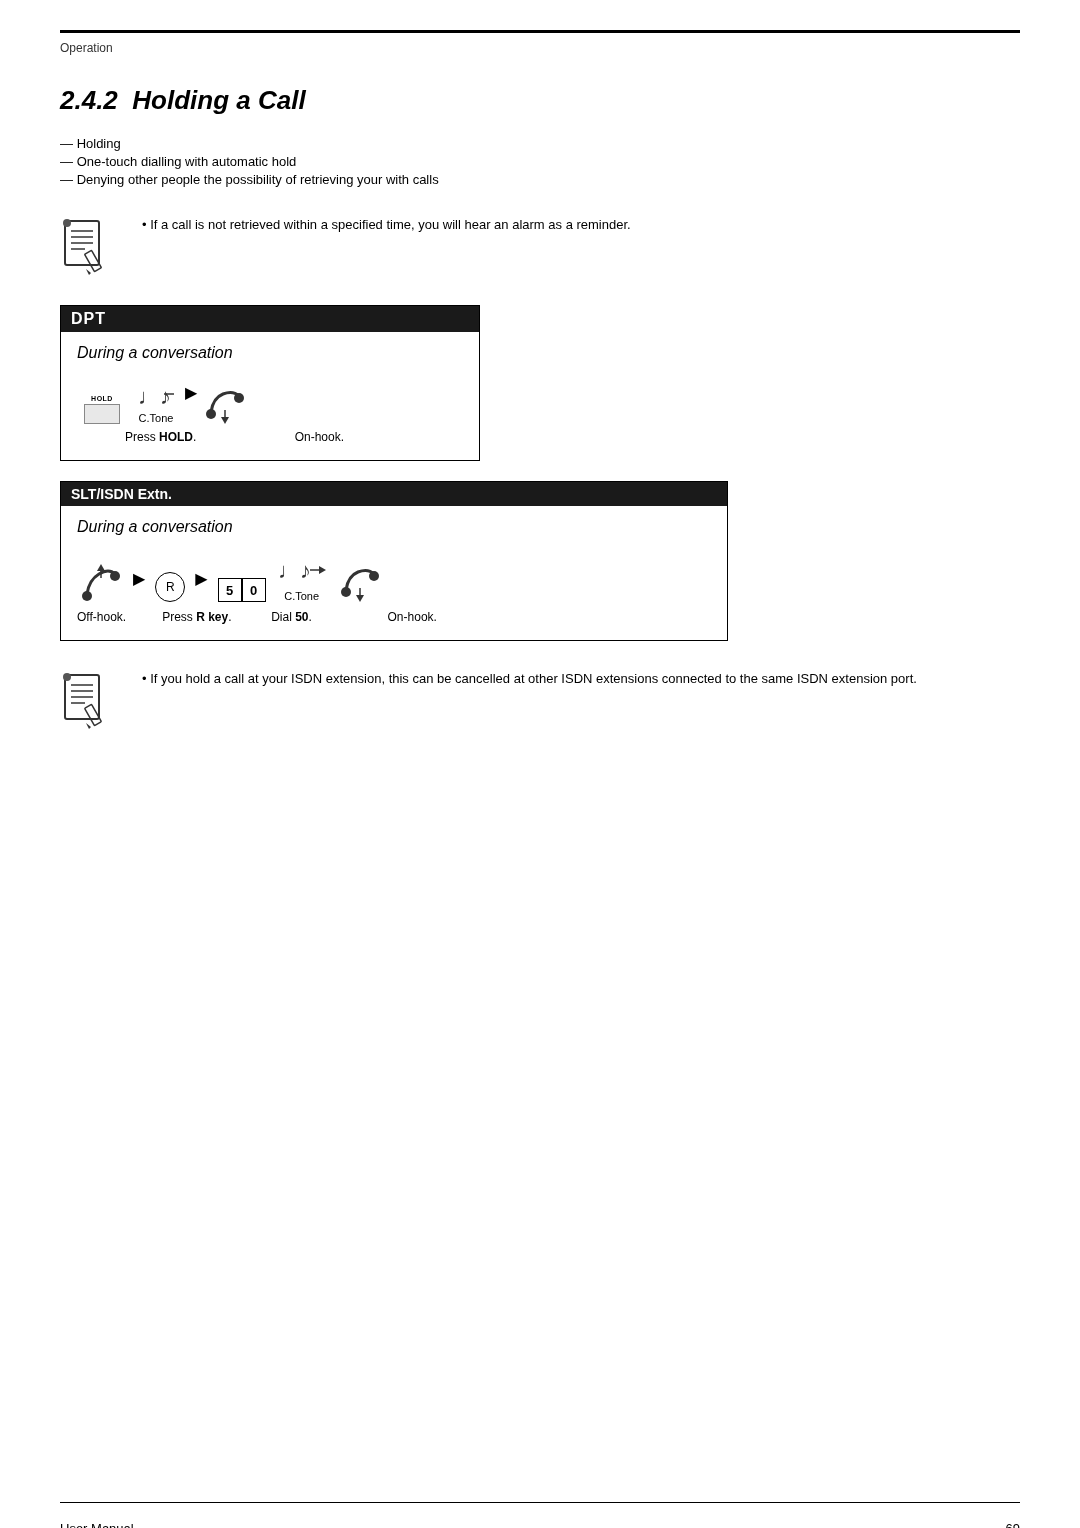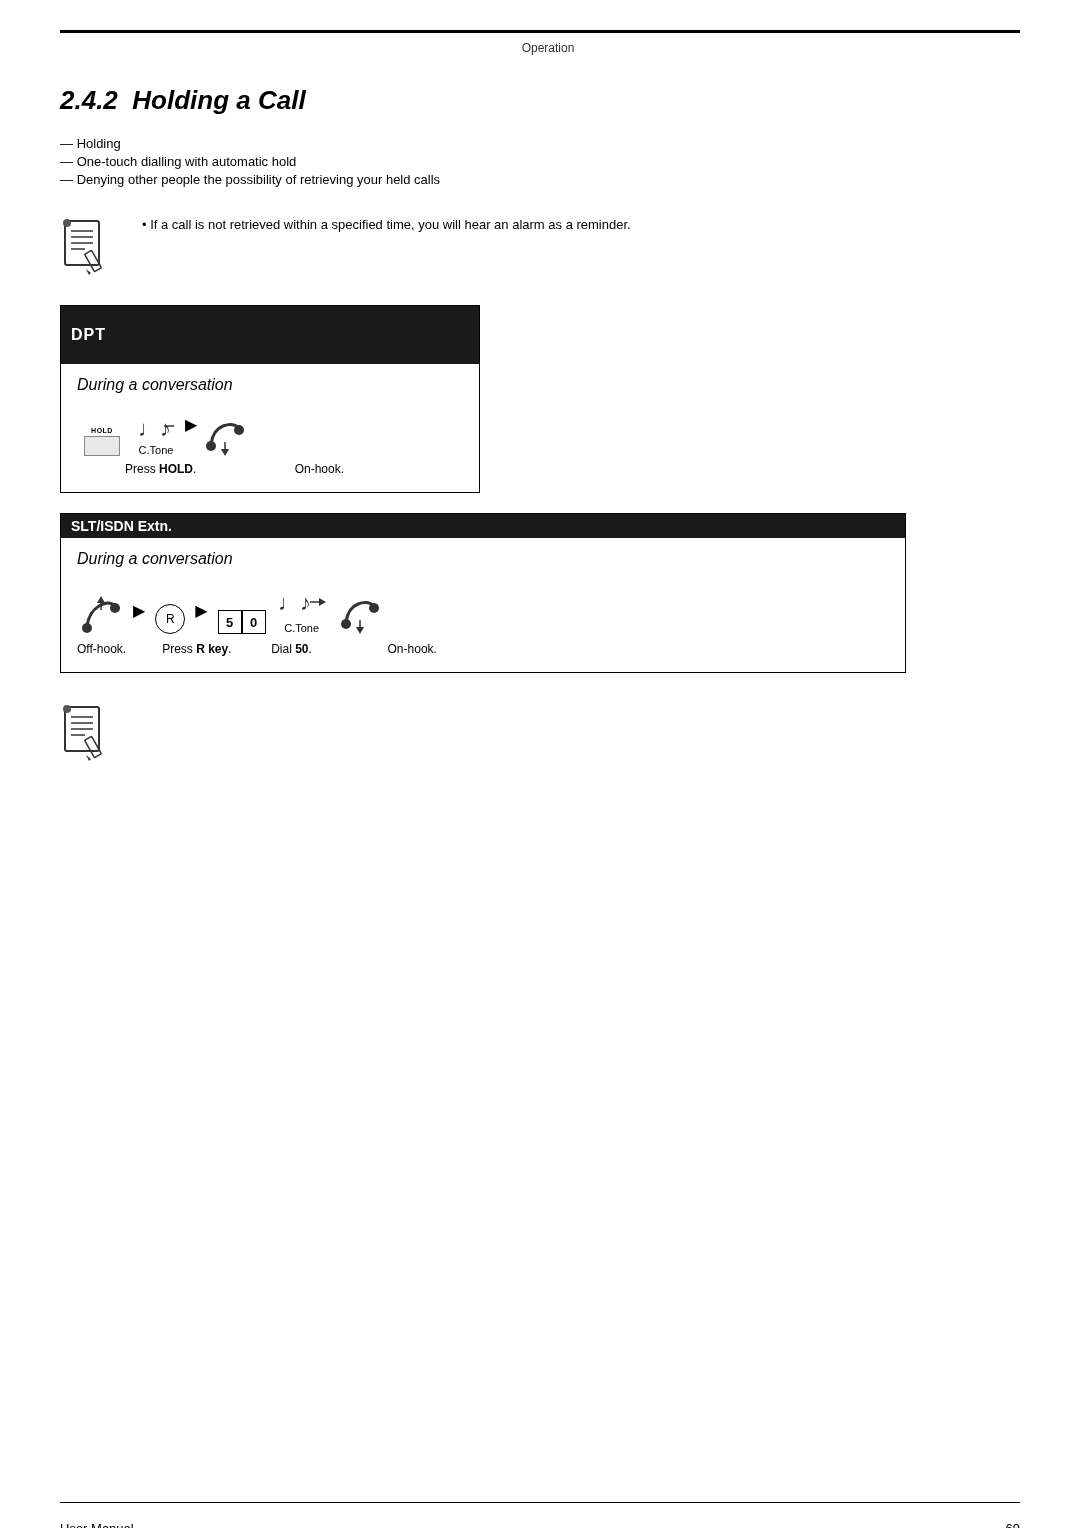--- a/index.html
+++ b/index.html
@@ -23,21 +23,21 @@
     
     .top-rule {
       border-top: 3px solid #000;
       margin: 0 60px;
       margin-top: 30px;
     }
 
     
     .header-area {
       display: flex;
-      justify-content: center;
+      justify-content: flex-start;
       padding: 8px 44px 0 60px;
     }
     .breadcrumb-text {
       font-size: 12px;
       color: #333;
     }
 
     
     .content {
       padding: 20px 60px 80px 60px;
@@ -110,31 +110,31 @@
     .dpt-box {
       border: 1px solid #000;
       width: 420px;
       margin-bottom: 20px;
     }
     .dpt-header {
       background: #1a1a1a;
       color: #fff;
       font-weight: bold;
       font-size: 16px;
-      padding: 20px 10px;
+      padding: 4px 10px;
       letter-spacing: 1px;
     }
     .dpt-body {
       padding: 12px 16px 16px 16px;
     }
 
     
     .slt-box {
       border: 1px solid #000;
-      width: 846px;
+      width: 668px;
       margin-bottom: 20px;
     }
     .slt-header {
       background: #1a1a1a;
       color: #fff;
       font-weight: bold;
       font-size: 14px;
       padding: 4px 10px;
       display: inline-block;
     }
@@ -218,21 +218,21 @@
 
   <div class="content">
 
     <div class="section-title">
       <span>2.4.2</span>&nbsp;&nbsp;<span>Holding a Call</span>
     </div>
 
     <ul class="toc-list">
       <li>Holding</li>
       <li>One-touch dialling with automatic hold</li>
-      <li>Denying other people the possibility of retrieving your held calls</li>
+      <li>Denying other people the possibility of retrieving your with calls</li>
     </ul>
 
     <div class="note-box">
       <div class="note-icon">
 
         <svg width="52" height="62" viewBox="0 0 52 62">
 
           <rect x="4" y="6" width="34" height="44" rx="2" fill="none" stroke="#333" stroke-width="2"></rect>
           <line x1="10" y1="16" x2="32" y2="16" stroke="#333" stroke-width="1.5"></line>
           <line x1="10" y1="22" x2="32" y2="22" stroke="#333" stroke-width="1.5"></line>
@@ -380,20 +380,23 @@
           <rect x="4" y="6" width="34" height="44" rx="2" fill="none" stroke="#333" stroke-width="2"></rect>
           <line x1="10" y1="16" x2="32" y2="16" stroke="#333" stroke-width="1.5"></line>
           <line x1="10" y1="22" x2="32" y2="22" stroke="#333" stroke-width="1.5"></line>
           <line x1="10" y1="28" x2="32" y2="28" stroke="#333" stroke-width="1.5"></line>
           <line x1="10" y1="34" x2="24" y2="34" stroke="#333" stroke-width="1.5"></line>
           <rect x="28" y="36" width="8" height="20" rx="1" fill="none" stroke="#333" stroke-width="1.5" transform="rotate(-30 32 46)"></rect>
           <polygon points="25,54 30,58 28,60" fill="#333"></polygon>
           <circle cx="6" cy="8" r="4" fill="#555"></circle>
         </svg>
       </div>
+      <div class="note-content">
+        <p>If you hold a call at your ISDN extension, this can be cancelled at other ISDN extensions connected to the same ISDN extension port.</p>
+      </div>
     </div>
 
   </div>
 
   <div style="border-top:1px solid #000; position:absolute; bottom:55px; left:60px; right:60px;"></div>
 
   <div style="position:absolute; bottom:22px; left:60px; right:60px; display:flex; justify-content:space-between; font-size:13px;">
     <span>User Manual</span>
     <span>69</span>
   </div>

